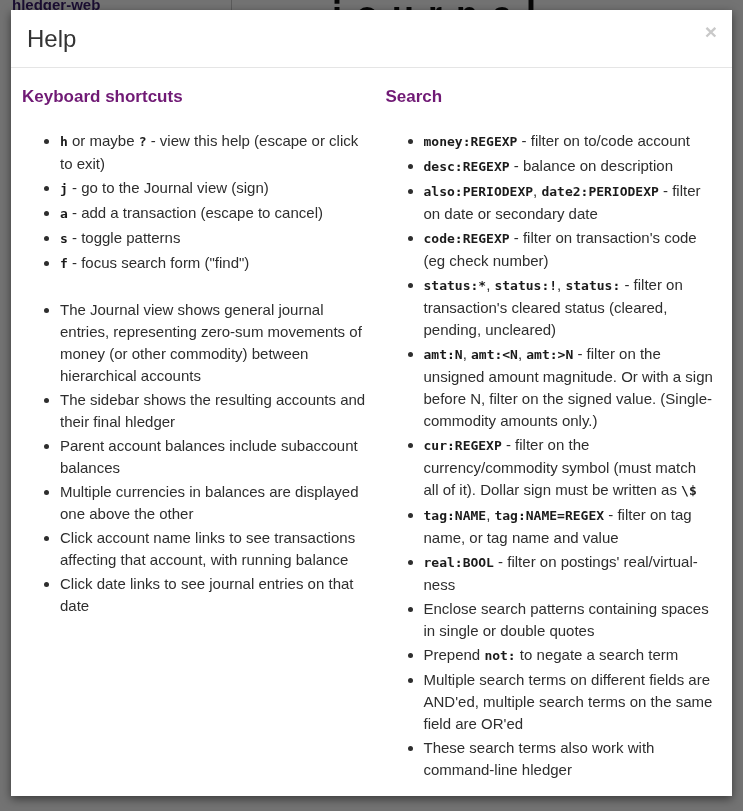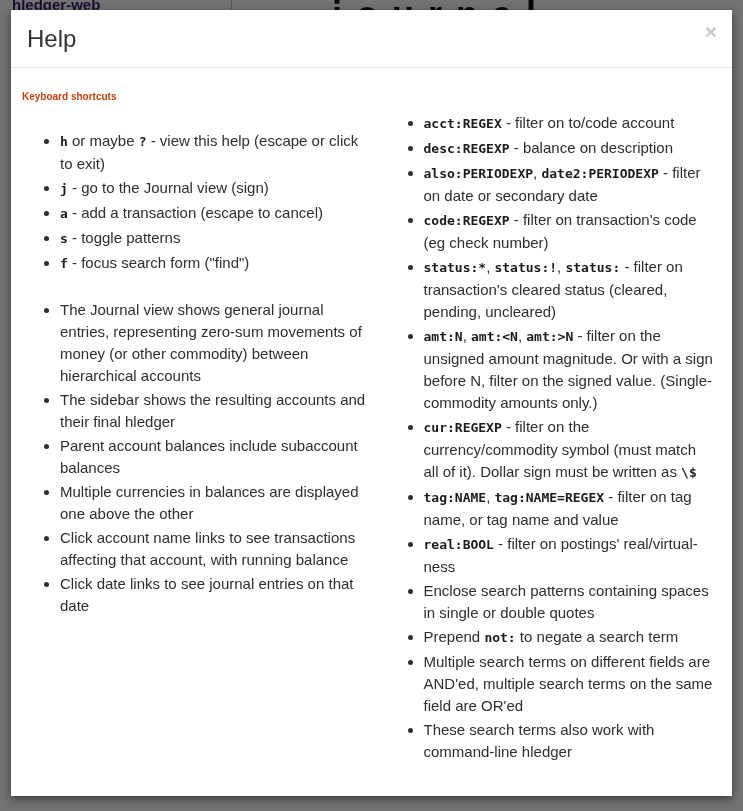--- a/index.html
+++ b/index.html
@@ -60,21 +60,21 @@
   }
   .modal-body {
     padding: 20px 11px 0 11px;
     display: flex;
     align-items: flex-start;
   }
   .col { width: 50%; }
   .col-right { padding-left: 14px; }
 
   .section-heading {
-    font-size: 10px; font-weight: bold; color: #c2410c;
+    font-size: 17px; font-weight: bold; color: #701a75;
     line-height: 18px;
     margin: 0 0 10px 0;
   }
   .col .section-heading + ul + .section-heading { margin-top: 26px; }
 
   ul.help-list {
     margin: 24px 0 10px 0;
     padding: 0 0 0 38px;
     list-style: disc;
   }
@@ -118,22 +118,23 @@
         <ul class="help-list">
           <li><span>The Journal view shows general journal entries, representing zero-sum movements of money (or other commodity) between hierarchical accounts</span></li>
           <li><span>The sidebar shows the resulting accounts and their final hledger</span></li>
           <li><span>Parent account balances include subaccount balances</span></li>
           <li><span>Multiple currencies in balances are displayed one above the other</span></li>
           <li><span>Click account name links to see transactions affecting that account, with running balance</span></li>
           <li><span>Click date links to see journal entries on that date</span></li>
         </ul>
       </div>
     <div class="col col-right">
+        <div class="section-heading">Search</div>
         <ul class="help-list">
-          <li><code>acct:REGEX</code><span> - filter on to/code account</span></li>
+          <li><code>money:REGEXP</code><span> - filter on to/code account</span></li>
           <li><code>desc:REGEXP</code><span> - balance on description</span></li>
           <li><code>also:PERIODEXP</code><span>, </span><code>date2:PERIODEXP</code><span> - filter on date or secondary date</span></li>
           <li><code>code:REGEXP</code><span> - filter on transaction's code (eg check number)</span></li>
           <li><code>status:*</code><span>, </span><code>status:!</code><span>, </span><code>status:</code><span> - filter on transaction's cleared status (cleared, pending, uncleared)</span></li>
           <li><code>amt:N</code><span>, </span><code>amt:&lt;N</code><span>, </span><code>amt:&gt;N</code><span> - filter on the unsigned amount magnitude. Or with a sign before N, filter on the signed value. (Single-commodity amounts only.)</span></li>
           <li><code>cur:REGEXP</code><span> - filter on the currency/commodity symbol (must match all of it). Dollar sign must be written as </span><code>\$</code></li>
           <li><code>tag:NAME</code><span>, </span><code>tag:NAME=REGEX</code><span> - filter on tag name, or tag name and value</span></li>
           <li><code>real:BOOL</code><span> - filter on postings' real/virtual-ness</span></li>
           <li><span>Enclose search patterns containing spaces in single or double quotes</span></li>
           <li><span>Prepend </span><code>not:</code><span> to negate a search term</span></li>

